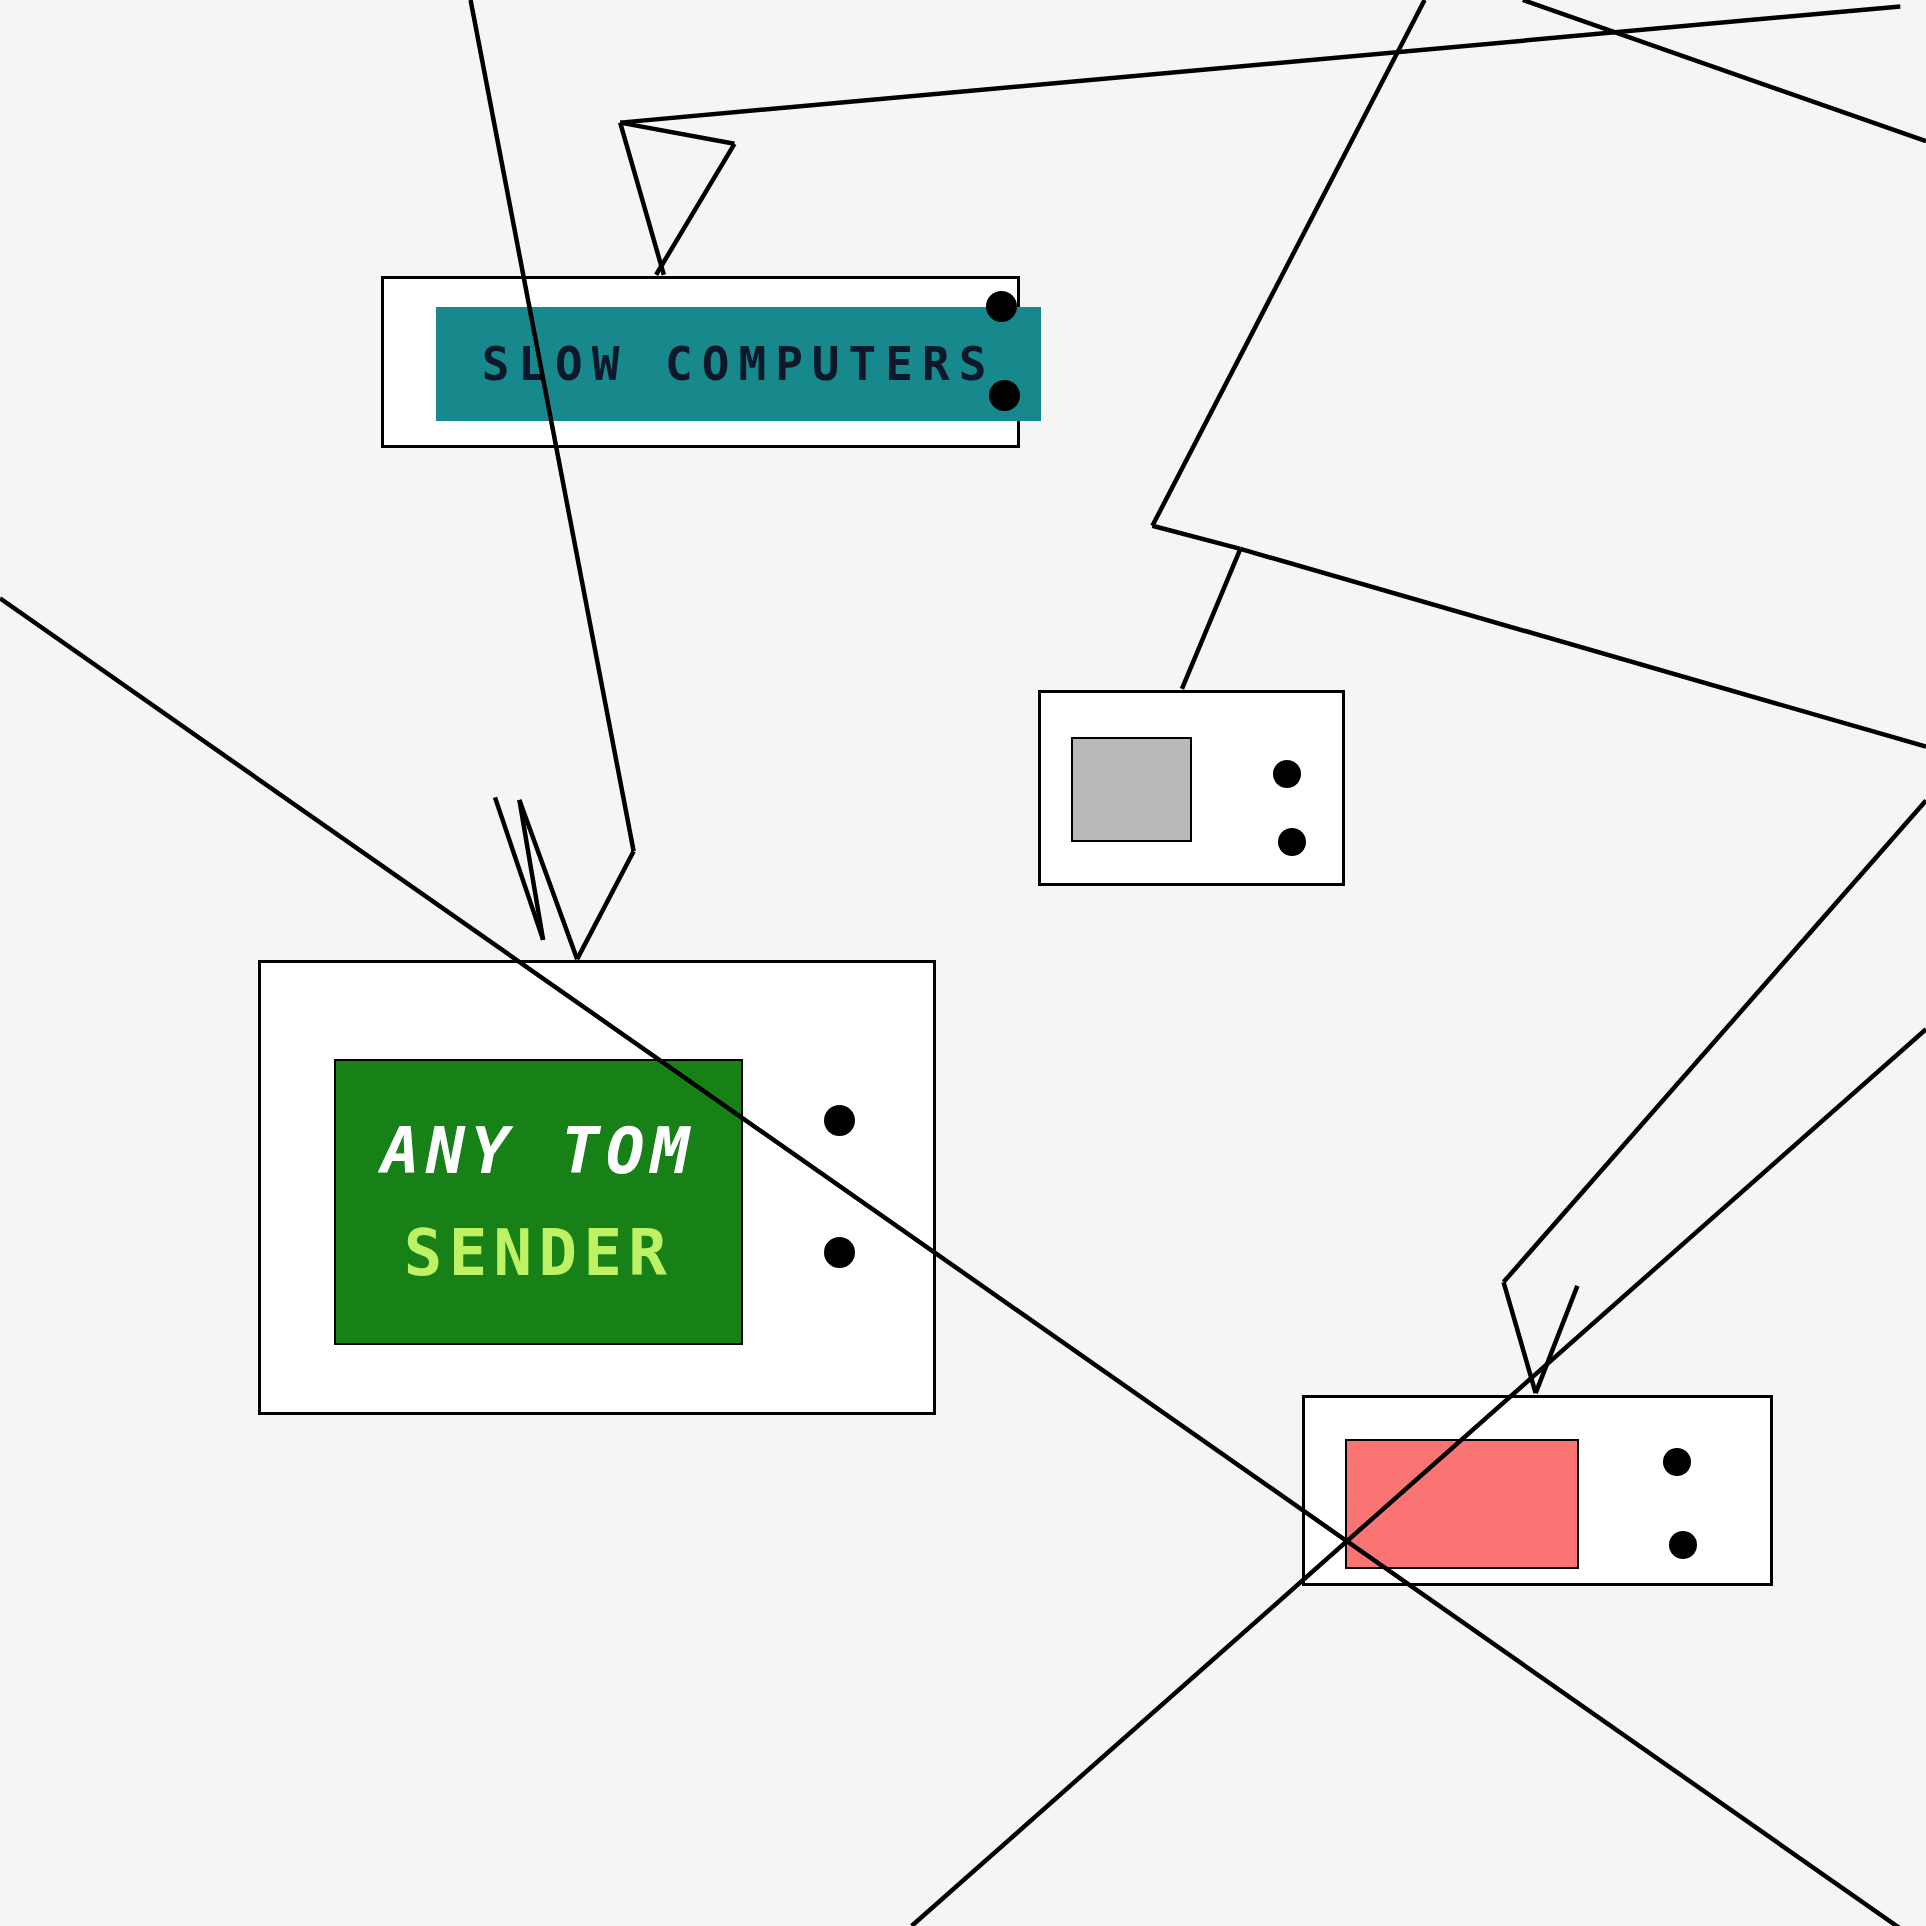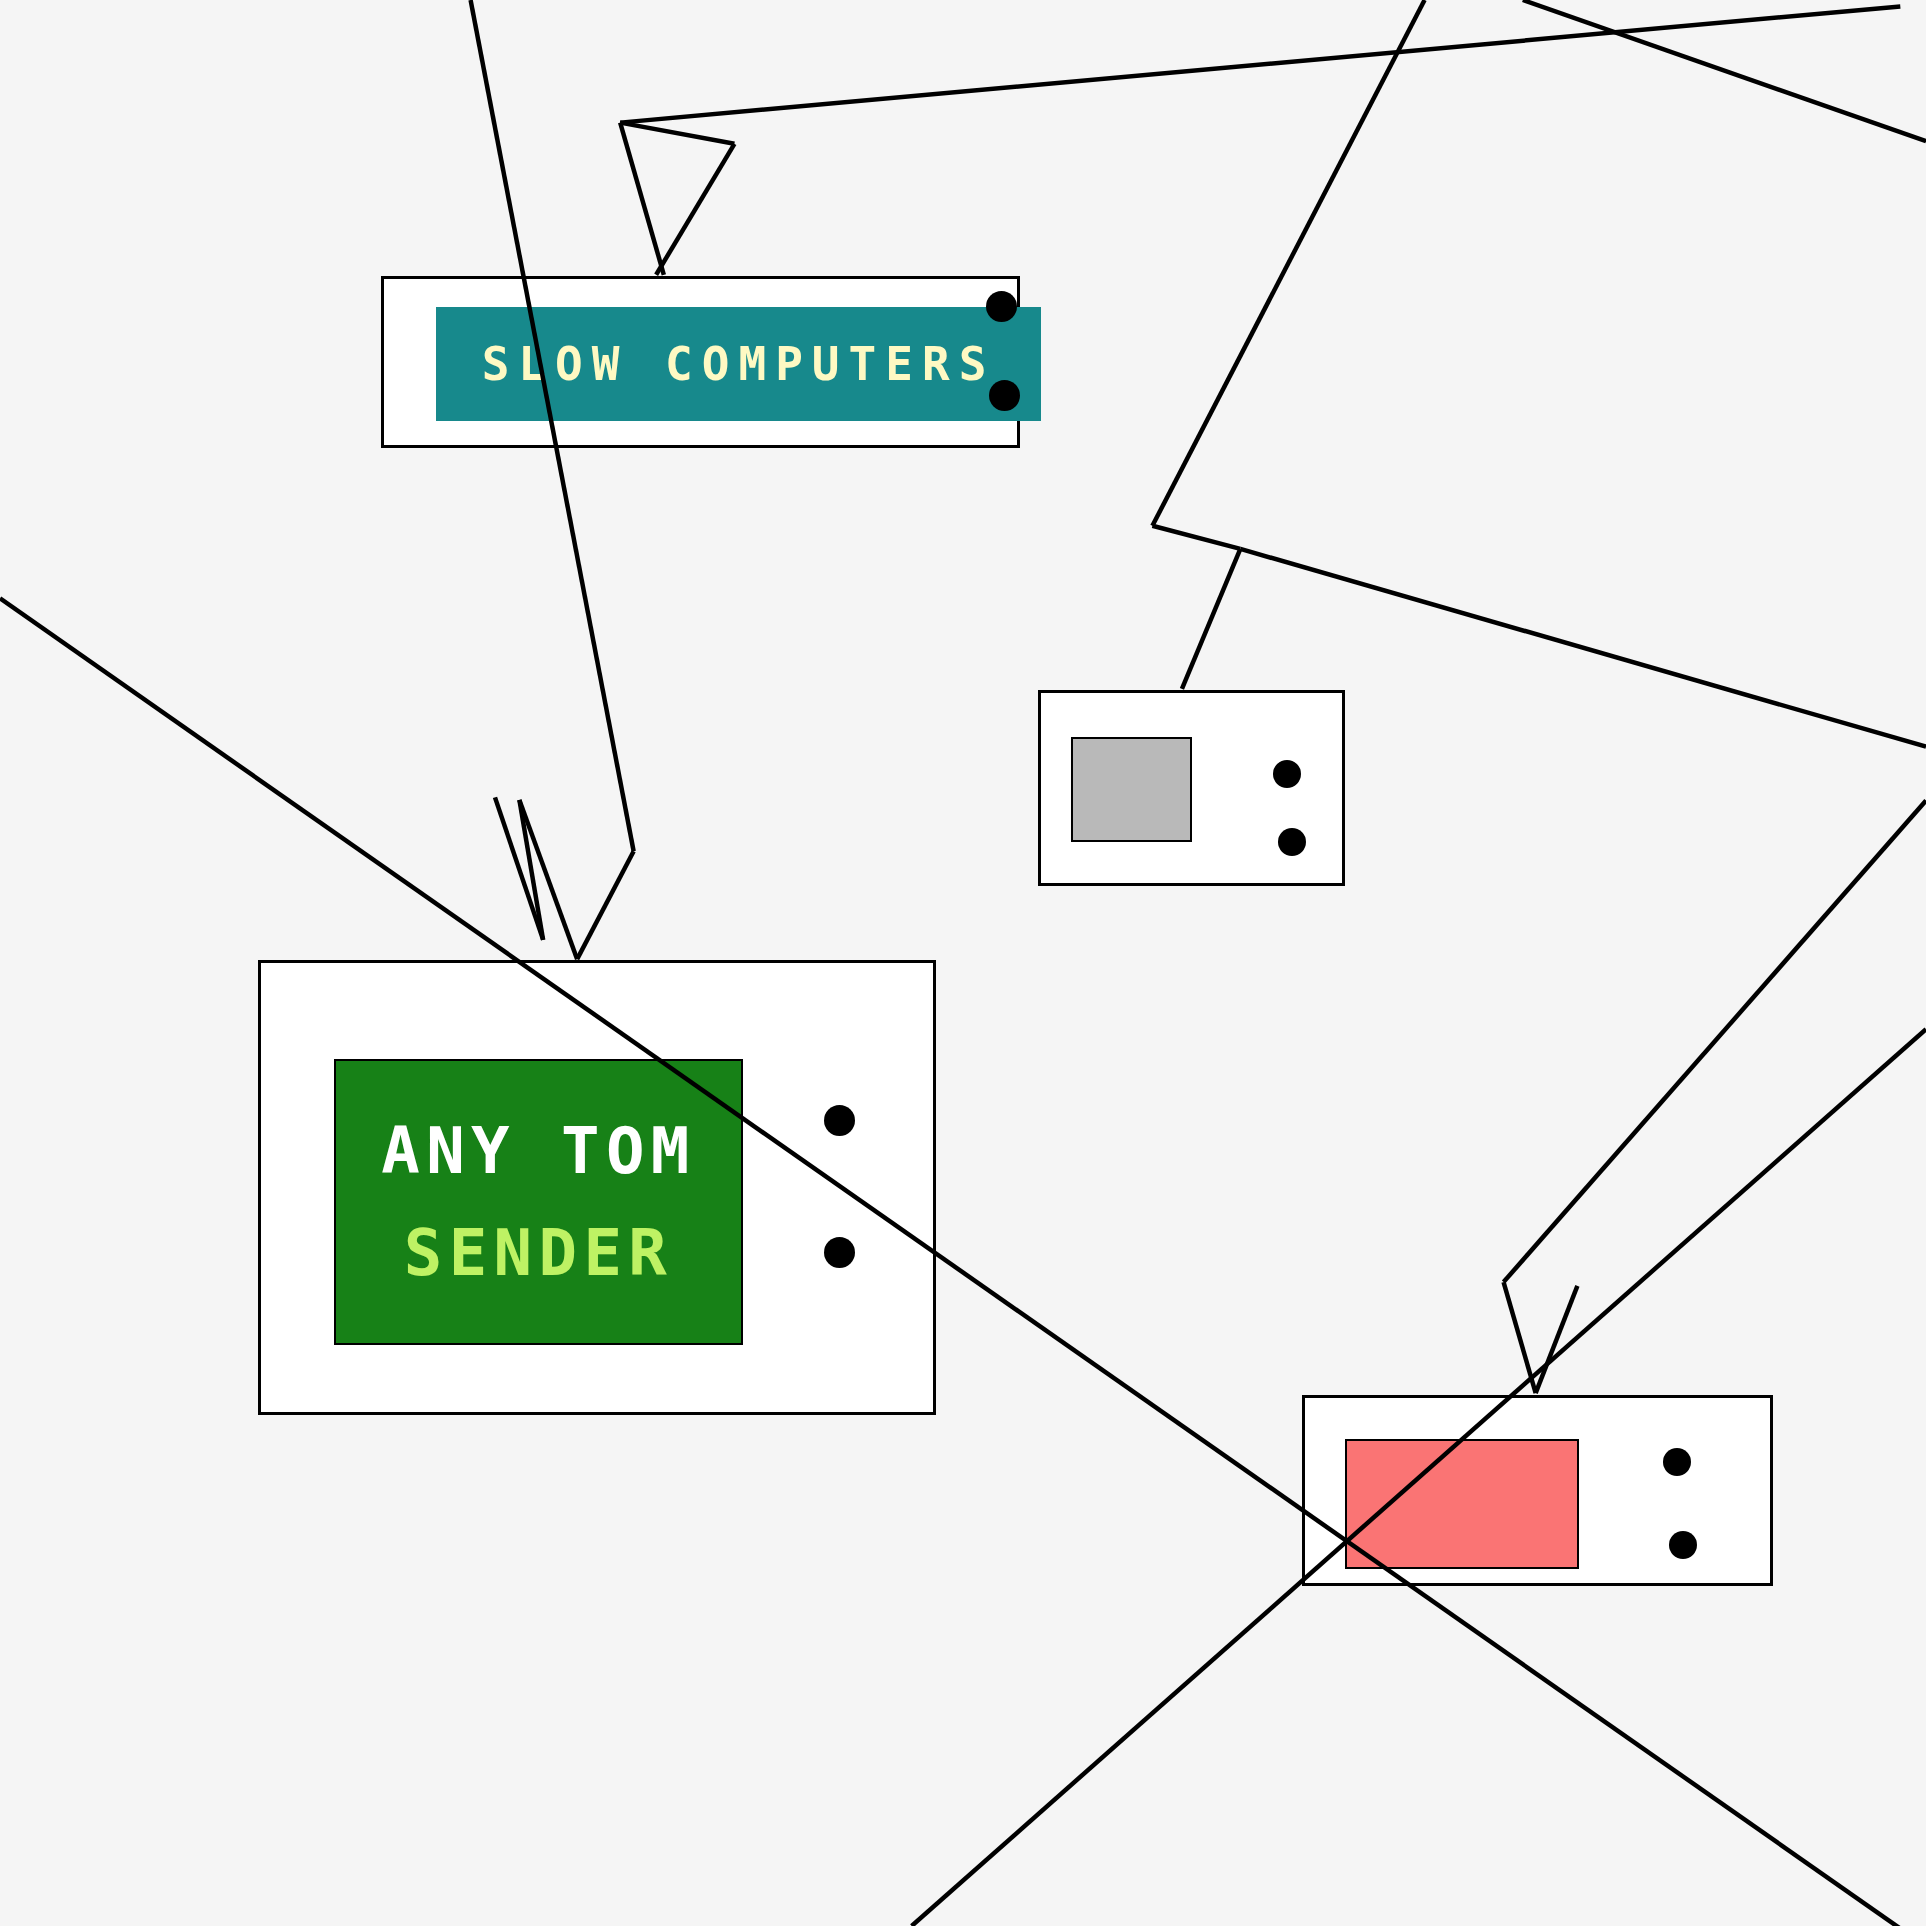--- a/index.html
+++ b/index.html
@@ -67,33 +67,33 @@
     pointer-events: none;
   }
 </style>
 </head>
 <body>
 
 <div id="canvas" style="background-color: rgb(245, 245, 245);">
 
   <div class="device" id="dev1"></div>
   <div class="panel" id="panel1" style="background-color: rgb(23, 137, 140);">
-    <span class="label" style="color: #fef9c3;">SLOW COMPUTERS</span>
+    <span class="label" style="color: #0f172a;">SLOW COMPUTERS</span>
   </div>
   <div class="knob" id="k1a" style="background-color: rgb(0, 0, 0);"></div>
   <div class="knob" id="k1b" style="background-color: rgb(0, 0, 0);"></div>
 
   <div class="device" id="dev2"></div>
   <div class="panel" id="panel2" style="background-color: rgb(185, 185, 185);"></div>
   <div class="knob" id="k2a" style="background-color: rgb(0, 0, 0);"></div>
   <div class="knob" id="k2b" style="background-color: rgb(0, 0, 0);"></div>
 
   <div class="device" id="dev3"></div>
   <div class="panel" id="panel3" style="background-color: rgb(23, 129, 23);">
-    <span class="label" style="color: rgb(255, 255, 255);">ANY TOM</span>
+    <span class="label" style="color: rgb(255, 255, 255); font-style: italic;">ANY TOM</span>
     <span class="label" style="color: #bef264;">SENDER</span>
   </div>
   <div class="knob" id="k3a" style="background-color: rgb(0, 0, 0);"></div>
   <div class="knob" id="k3b" style="background-color: rgb(0, 0, 0);"></div>
 
   <div class="device" id="dev4"></div>
   <div class="panel" id="panel4" style="background-color: rgb(250, 116, 116);"></div>
   <div class="knob" id="k4a" style="background-color: rgb(0, 0, 0);"></div>
   <div class="knob" id="k4b" style="background-color: rgb(0, 0, 0);"></div>
 

